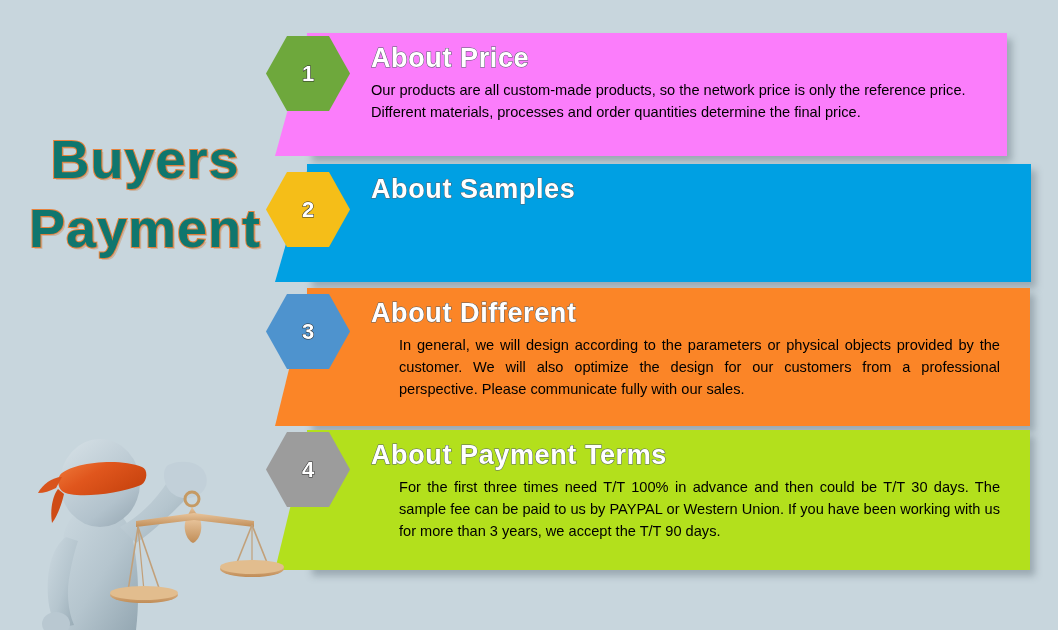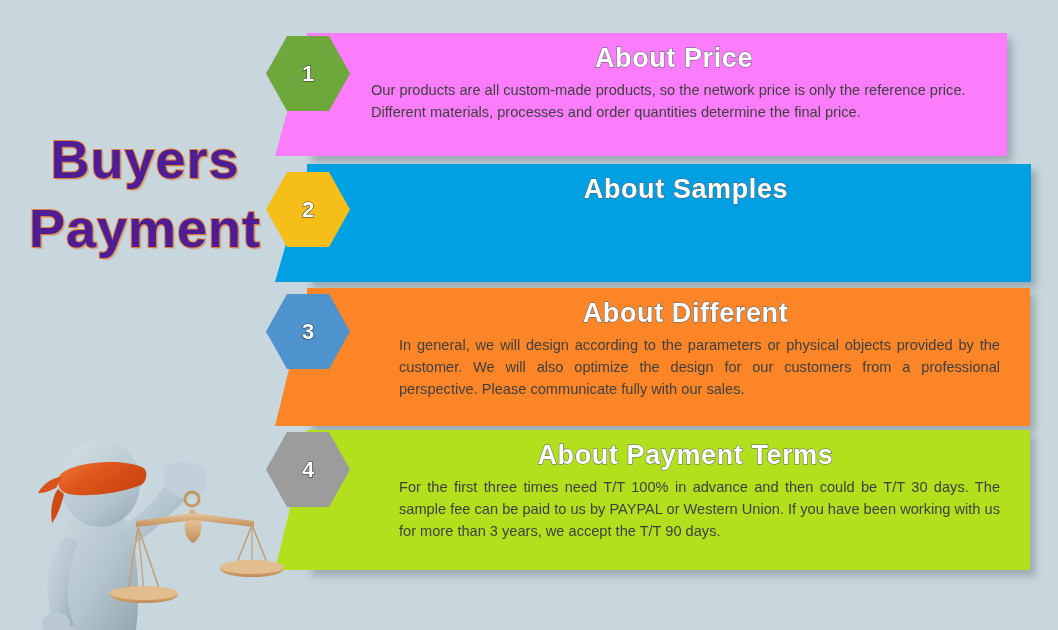--- a/index.html
+++ b/index.html
@@ -22,21 +22,21 @@
     top: 125px;
     width: 290px;
     text-align: center;
     line-height: 1.28;
     pointer-events: none;
   }
   .title-line {
     font-size: 54px;
     font-weight: bold;
     letter-spacing: 1px;
-    color: #4c1d95;
+    color: #0f766e;
     -webkit-text-stroke: 2px #e8823c;
     paint-order: stroke fill;
     text-shadow:
       2px 2px 0 rgba(200,120,60,.35);
   }
 
   
   #cards {
     position: absolute;
     left: 0;
@@ -72,25 +72,24 @@
   }
   .band-title {
     font-size: 27px;
     font-weight: bold;
     color: #ffffff;
     letter-spacing: .6px;
     -webkit-text-stroke: 1px #55616b;
     paint-order: stroke fill;
     margin: 0 0 3px 0;
     line-height: 1.25;
-    text-align: center;
   }
   .band-body {
     font-size: 14.6px;
-    color: #404040;
+    color: #000000;
     line-height: 1.52;
     margin: 0;
     max-width: 630px;
   }
   .band-body.justify { text-align: justify; margin-left: 28px; }
 
   
   .hex {
     position: absolute;
     left: 266px;

